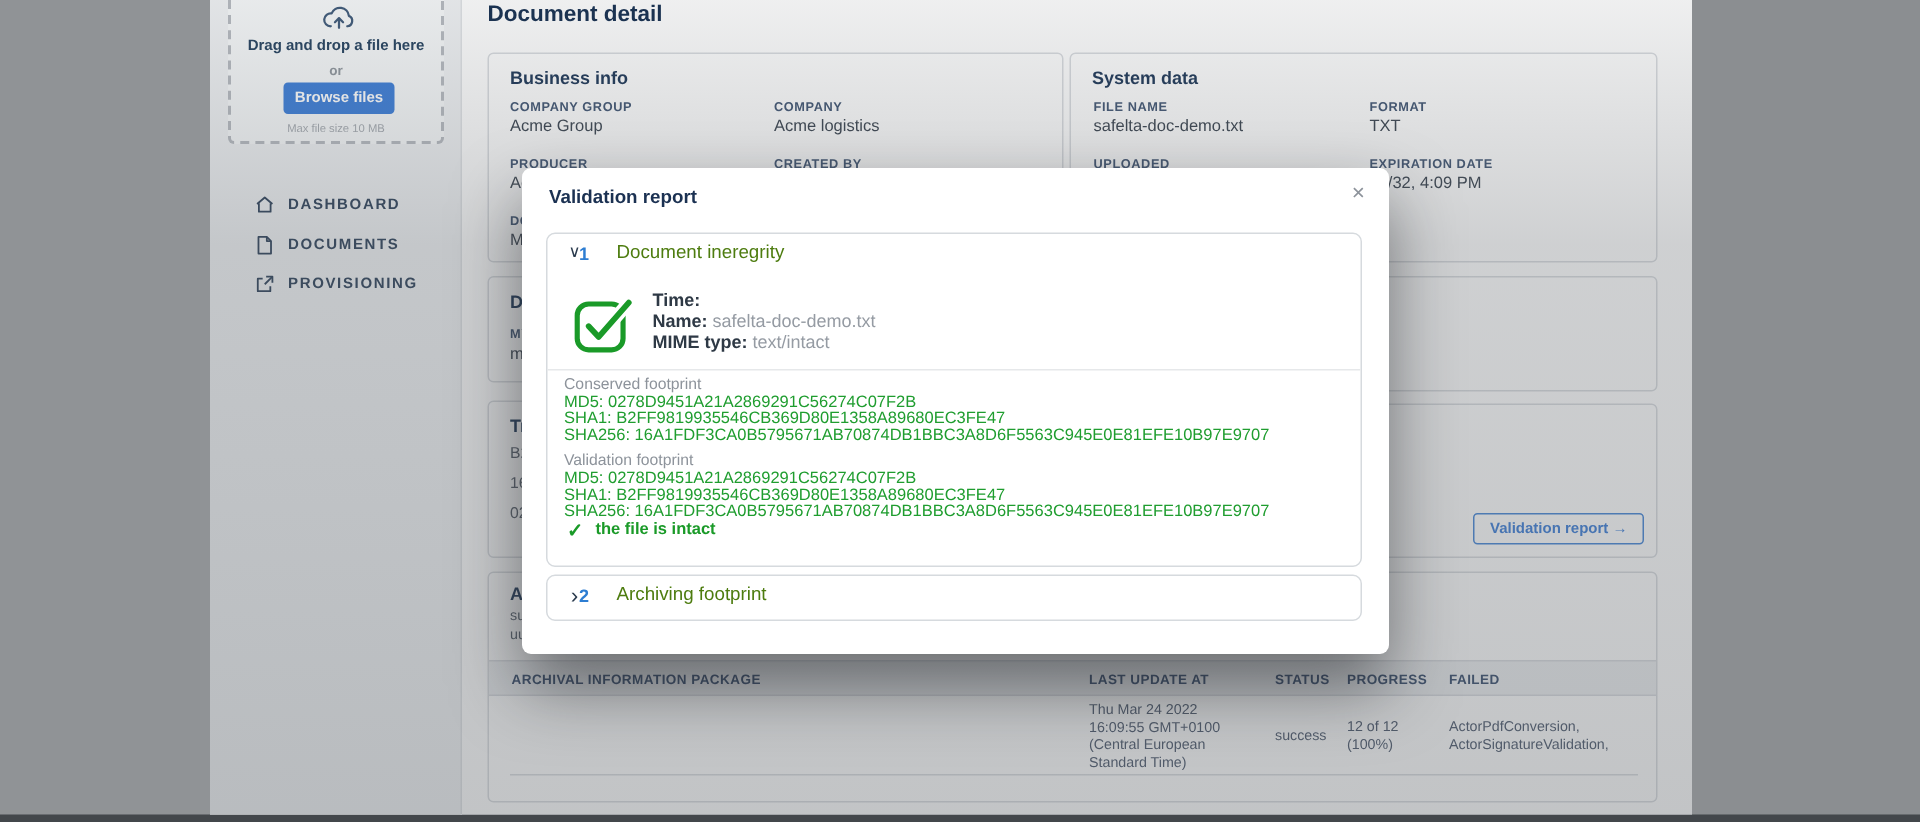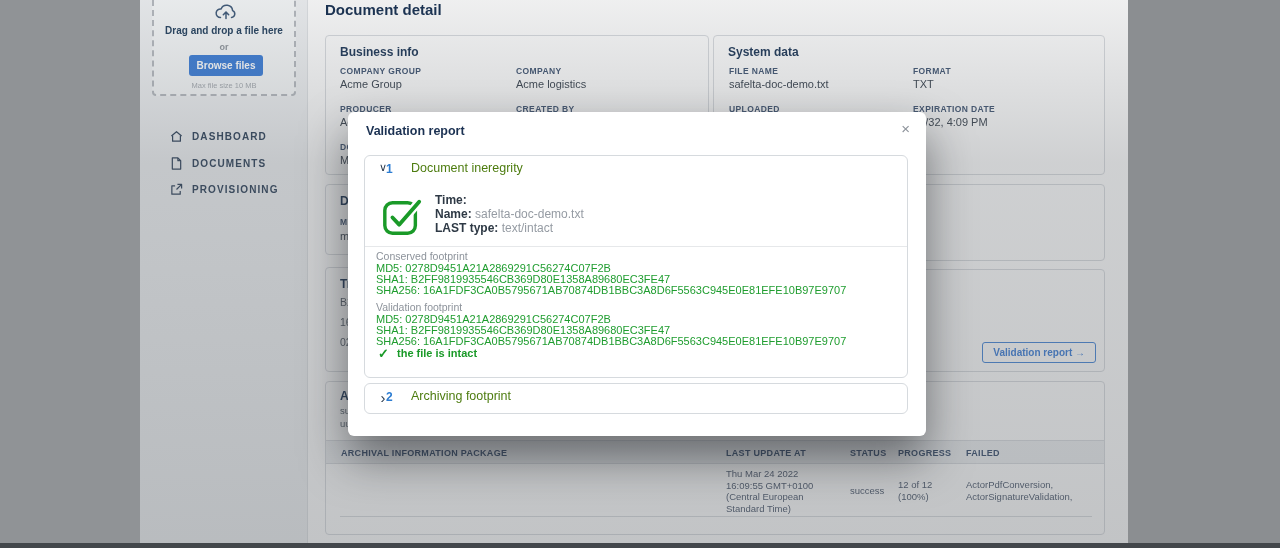--- a/index.html
+++ b/index.html
@@ -212,21 +212,21 @@
     <div class="sec-title">Document ineregrity</div>
 
     <svg class="chk-icon" viewBox="0 0 44 44" fill="none">
       <rect x="4" y="7" width="32" height="32" rx="8" stroke="#1a9a28" stroke-width="3.6"></rect>
       <path d="M12 22.5 19 30 40 6" stroke="#ffffff" stroke-width="9" stroke-linecap="round" stroke-linejoin="round"></path>
       <path d="M12 22.5 19 30 40 6" stroke="#1a9a28" stroke-width="4" stroke-linecap="round" stroke-linejoin="round"></path>
     </svg>
 
     <div class="fc-line" style="top:37px;"><b>Time:</b> <span></span></div>
     <div class="fc-line" style="top:51px;text-align:center;"><b>Name:</b> <span>safelta-doc-demo.txt</span></div>
-    <div class="fc-line" style="top:65px;"><b>LAST type:</b> <span>text/intact</span></div>
+    <div class="fc-line" style="top:65px;"><b>MIME type:</b> <span>text/intact</span></div>
 
     <div class="sec-divider"></div>
 
     <div class="fp-title" style="top:94px;text-align:center;">Conserved footprint</div>
     <div class="fp-hash" style="top:106px;">MD5: 0278D9451A21A2869291C56274C07F2B</div>
     <div class="fp-hash" style="top:117px;">SHA1: B2FF9819935546CB369D80E1358A89680EC3FE47</div>
     <div class="fp-hash" style="top:128px;">SHA256: 16A1FDF3CA0B5795671AB70874DB1BBC3A8D6F5563C945E0E81EFE10B97E9707</div>
 
     <div class="fp-title" style="top:145px;">Validation footprint</div>
     <div class="fp-hash" style="top:157px;">MD5: 0278D9451A21A2869291C56274C07F2B</div>

